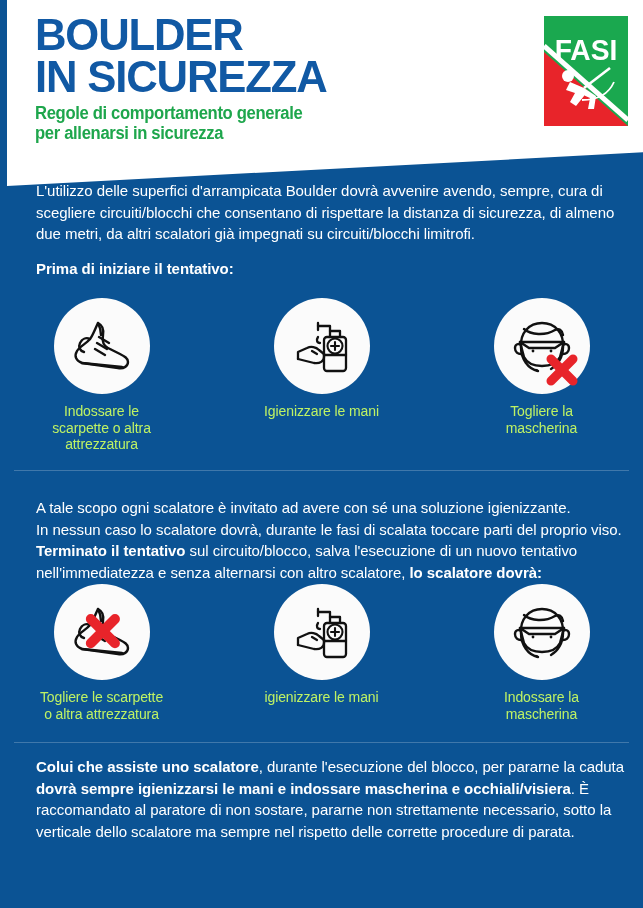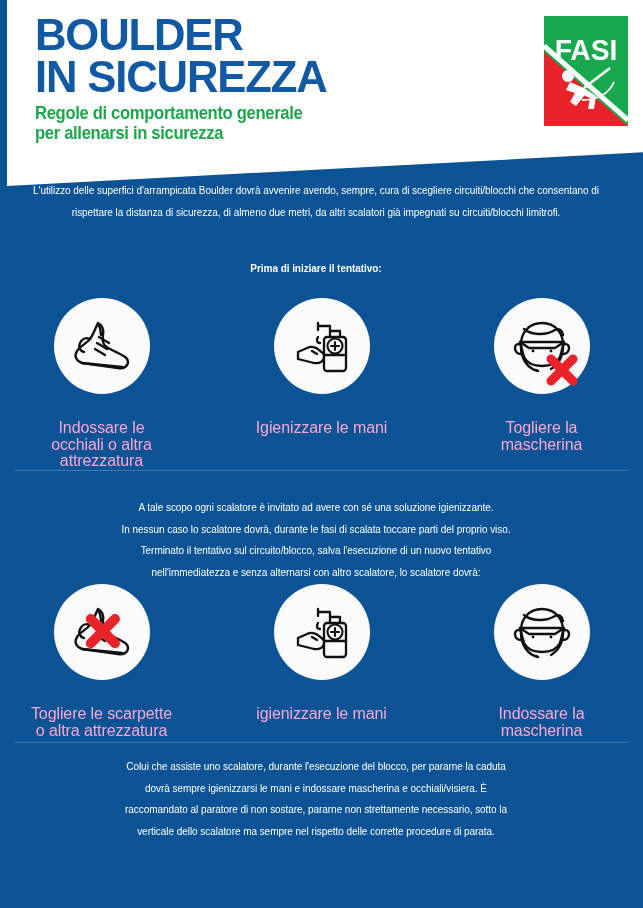--- a/index.html
+++ b/index.html
@@ -64,29 +64,28 @@
   
   .body-area {
     position:absolute;
     left:0; top:150px;
     width:643px; height:758px;
     z-index:2;
   }
 
   .para {
     position:absolute;
-    left:21px;
+    left:36px;
     width:590px;
     color:#ffffff;
-    font-size:10px;
+    font-size:15px;
     line-height:21.5px;
     letter-spacing:-0.05px;
-    text-align:center;
-  }
-  .para b { font-weight:normal; }
+  }
+  .para b { font-weight:bold; }
   .lead  { font-weight:bold; }
 
   .rule {
     position:absolute;
     left:14px;
     width:615px;
     height:1px;
     background:rgba(255,255,255,0.22);
   }
 
@@ -106,23 +105,23 @@
   }
   .circle {
     width:96px; height:96px;
     border-radius:50%;
     background:#fbfbfb;
     display:flex; align-items:center; justify-content:center;
     position:relative;
   }
   .circle svg { display:block; }
   .icon-label {
-    margin-top:26px;
-    color:#f9a8d4;
-    font-size:16px;
+    margin-top:9px;
+    color:#bef264;
+    font-size:14px;
     line-height:16.5px;
     text-align:center;
     letter-spacing:-0.1px;
   }
 </style>
 </head>
 <body>
 
 <div class="poster">
 
@@ -175,21 +174,21 @@
               <path d="M14 46 L54 50"></path>
               <path d="M31 20 L41 26"></path>
               <path d="M29 26 L39 32"></path>
               <path d="M27 32 L37 38"></path>
               <path d="M30 6 C32 10 33 14 33 18"></path>
             </g>
           </svg>
         </div>
         <div class="icon-label">
           <div>Indossare le</div>
-          <div>occhiali o altra</div>
+          <div>scarpette o altra</div>
           <div>attrezzatura</div>
         </div>
       </div>
 
       <div class="icon-cell">
         <div class="circle">
           <svg width="64" height="62" viewBox="0 0 64 62">
             <g fill="none" stroke="#111111" stroke-width="2.3" stroke-linecap="round" stroke-linejoin="round">
               <rect x="34" y="22" width="22" height="34" rx="3"></rect>
               <path d="M34 40 L56 40"></path>

